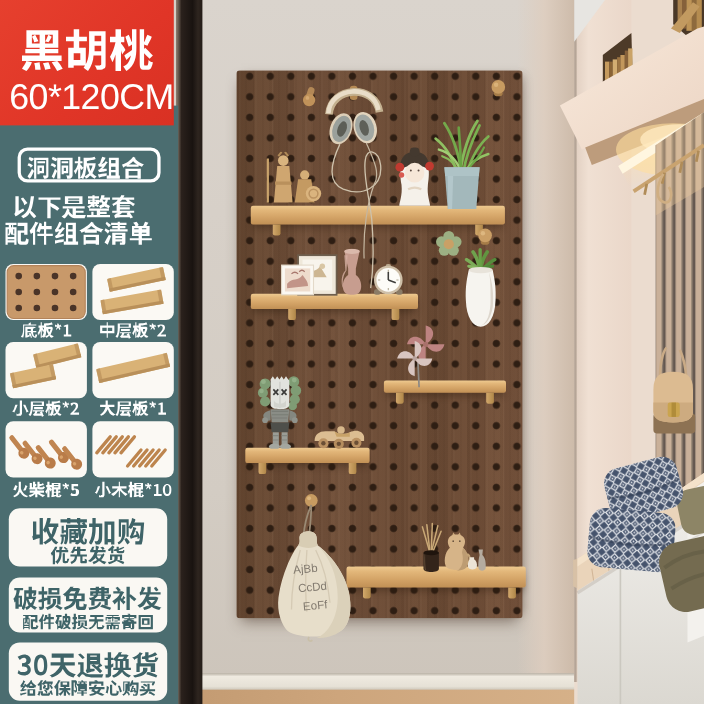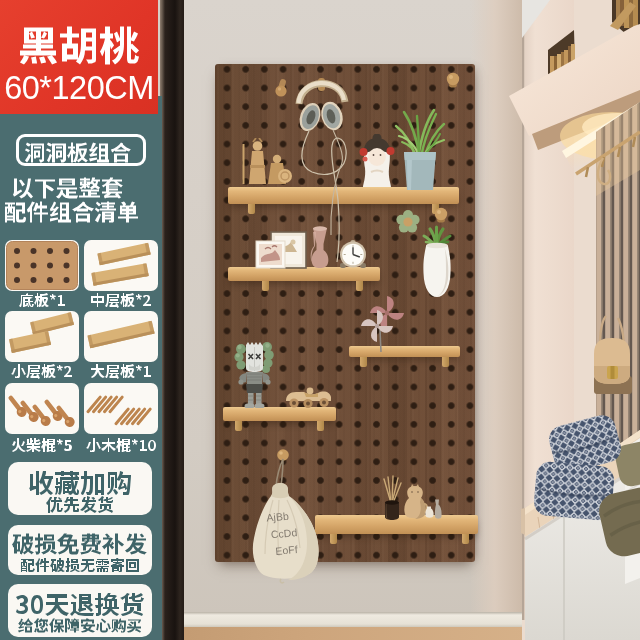--- a/index.html
+++ b/index.html
@@ -465,21 +465,21 @@
 </svg>
 
 <div class="abs" style="left:0;top:96px;width:162px;height:544px;background:#4b6d70"></div>
 
 <div class="abs" style="left:0;top:0;width:158px;height:114px;background:linear-gradient(135deg,#e6402e 0,#e03527 60%,#d93123 100%)"></div>
 
 <div class="tsvg" style="left:18px;top:20px"><svg width="122" height="51" viewBox="0 -40.5 122 51">
         <path fill="#ffffff" d="M11 -27C12 -26 13 -23 13 -22L17 -23C16 -25 15 -27 14 -29ZM26 -29C25 -27 24 -24 23 -23L26 -22C27 -23 28 -25 29 -27ZM13 -3C14 -1 14 2 14 3L19 3C19 1 18 -2 18 -4ZM21 -3C22 -1 23 2 23 3L28 2C28 1 27 -2 26 -4ZM29 -4C31 -1 33 2 34 4L39 2C38 0 36 -3 34 -5ZM6 -5C5 -2 3 0 2 2L6 4C8 2 10 -1 11 -4ZM11 -29H18V-21H11ZM23 -29H30V-21H23ZM2 -10V-5H38V-10H23V-12H35V-16H23V-17H35V-33H6V-17H18V-16H5V-12H18V-10Z M74 -28V-23H68V-28ZM63 -32V-20C63 -13 63 -5 58 1C59 2 61 3 62 4C65 0 67 -5 67 -10H74V-2C74 -1 73 -1 73 -1C72 -1 70 -1 68 -1C69 -0 70 2 70 3C73 3 75 3 76 2C78 2 78 0 78 -2V-32ZM74 -19V-14H68C68 -16 68 -17 68 -19ZM44 -17V1H49V-1H60V-17H54V-23H61V-27H54V-34H49V-27H42V-23H49V-17ZM49 -12H55V-6H49Z M87 -34V-27H82V-22H87C86 -17 84 -12 82 -9C83 -7 84 -5 84 -4C85 -5 86 -8 87 -11V4H92V-15C92 -14 93 -12 93 -11L96 -15C96 -16 93 -20 92 -21V-22H95V-27H92V-34ZM109 -34V-3C109 2 110 3 113 3C114 3 116 3 116 3C119 3 120 1 121 -4C119 -4 118 -5 117 -6C117 -2 116 -1 116 -1C115 -1 114 -1 114 -1C113 -1 113 -1 113 -3V-12C115 -10 117 -8 118 -7L121 -10C119 -12 116 -15 114 -17L113 -16V-20L116 -19C117 -21 119 -24 120 -27L116 -29C115 -27 114 -24 113 -22V-34ZM102 -34V-22C101 -24 100 -27 99 -29L96 -27C97 -24 98 -21 99 -18L102 -20V-17L102 -15C99 -13 96 -11 95 -10L97 -6L101 -10C100 -6 99 -2 94 0C95 1 96 3 97 4C105 -1 106 -9 106 -17V-34Z"></path>
       </svg></div>
 
-<div class="abs" style="left:0;top:70px;width:158px;text-align:center;color:#fff;font-size:32.5px;font-weight:400;letter-spacing:-.5px">60*120CM</div>
+<div class="abs" style="left:0;top:70px;width:158px;text-align:right;color:#fff;font-size:32.5px;font-weight:400;letter-spacing:-.5px">60*120CM</div>
 
 <div class="abs" style="left:16px;top:134px;width:124px;height:26px;border:3px solid #fff;border-radius:9px"></div>
 <div class="tsvg" style="left:24px;top:139px"><svg width="108" height="27" viewBox="0 -21.5 108 27">
         <path fill="#ffffff" d="M10 -14V-12H17V-14ZM1 -10C2 -10 4 -9 4 -8L6 -10C5 -11 3 -12 2 -12ZM1 -0 3 2C5 -0 6 -3 7 -5L5 -7C4 -4 2 -2 1 -0ZM7 -17V2H9V-15H18V-1C18 -1 18 -1 17 -1C17 -1 16 -1 15 -1C15 0 16 1 16 2C17 2 18 2 19 1C20 1 20 0 20 -1V-17ZM2 -16C3 -15 4 -14 5 -14L7 -16C6 -17 4 -17 3 -18ZM10 -10V-2H12V-3H16V-10ZM12 -8H14V-5H12Z M32 -14V-12H38V-14ZM22 -10C23 -10 25 -9 26 -8L27 -10C26 -11 25 -12 23 -12ZM23 -0 25 2C26 -0 27 -3 28 -5L26 -7C25 -4 24 -2 23 -0ZM28 -17V2H31V-15H39V-1C39 -1 39 -1 39 -1C38 -1 37 -1 36 -1C37 0 37 1 37 2C39 2 40 2 41 1C41 1 42 0 42 -1V-17ZM23 -16C24 -15 26 -14 27 -14L28 -16C27 -17 26 -17 24 -18ZM32 -10V-2H34V-3H38V-10ZM34 -8H36V-5H34Z M47 -18V-14H44V-12H47C46 -9 45 -6 43 -5C44 -4 44 -3 45 -2C45 -3 46 -5 47 -7V2H49V-8C49 -7 50 -6 50 -6L52 -8C51 -8 50 -11 49 -11V-12H51V-14H49V-18ZM55 -10C55 -7 56 -5 57 -3C56 -2 54 -1 53 -0C54 -3 54 -7 55 -10ZM62 -18C59 -17 56 -17 52 -17V-11C52 -8 52 -3 49 1C50 1 51 2 52 2C52 1 52 1 53 -0C53 0 54 1 54 2C56 1 57 0 58 -1C59 0 61 1 62 2C63 1 63 0 64 -0C62 -1 61 -2 60 -3C61 -5 63 -8 63 -12L61 -12L61 -12H55V-14C58 -15 61 -15 63 -16ZM60 -10C60 -8 59 -7 58 -5C58 -7 57 -8 57 -10Z M65 -2 66 1C68 0 71 -0 73 -1L73 -3C70 -3 67 -2 65 -2ZM75 -17V-1H73V2H85V-1H84V-17ZM77 -1V-4H81V-1ZM77 -9H81V-6H77ZM77 -12V-15H81V-12ZM66 -9C66 -9 67 -9 69 -9C68 -8 68 -8 67 -7C66 -6 66 -6 65 -6C66 -5 66 -4 66 -4C67 -4 68 -4 73 -5C73 -6 73 -7 73 -7L69 -7C71 -8 72 -11 74 -13L72 -14C71 -13 71 -12 70 -12L68 -11C70 -13 71 -15 72 -17L69 -18C68 -16 67 -13 67 -12C66 -12 66 -11 65 -11C65 -11 66 -9 66 -9Z M97 -18C95 -15 91 -12 87 -11C87 -10 88 -9 88 -8C89 -9 90 -9 91 -10V-9H102V-10C103 -10 104 -9 105 -9C106 -10 106 -11 107 -11C104 -12 101 -14 99 -16L99 -17ZM93 -11C95 -12 96 -13 97 -14C98 -13 99 -12 101 -11ZM90 -7V2H93V1H101V2H104V-7ZM93 -1V-5H101V-1Z"></path>
       </svg></div>
 
 <div class="tsvg" style="left:11px;top:174px"><svg width="112" height="28" viewBox="0 -22.5 112 28">
         <path fill="#ffffff" d="M8 -16C9 -14 11 -12 11 -10L14 -12C13 -13 12 -15 10 -17ZM17 -18C16 -9 15 -3 8 -0C9 0 10 2 10 2C13 1 15 -1 16 -3C17 -1 19 1 20 2L22 0C21 -1 19 -4 17 -5C19 -9 19 -13 20 -18ZM3 0C4 -0 5 -1 11 -5C11 -5 11 -6 10 -7L6 -5V-18H3V-5C3 -3 2 -2 2 -2C2 -2 3 -0 3 0Z M24 -17V-15H32V2H35V-9C37 -7 40 -6 41 -5L43 -7C41 -9 38 -11 35 -12L35 -11V-15H44V-17Z M51 -14H61V-12H51ZM51 -16H61V-15H51ZM48 -18V-11H64V-18ZM50 -7C49 -4 48 -1 45 0C46 1 47 2 48 2C49 1 50 -0 51 -2C53 1 55 2 60 2H66C66 1 67 -0 67 -1C65 -1 61 -1 60 -1C59 -1 58 -1 58 -1V-3H65V-5H58V-7H66V-9H46V-7H55V-1C54 -2 53 -3 52 -4C52 -5 52 -6 52 -6Z M72 -4V-1H68V1H89V-1H80V-2H86V-4H80V-5H88V-7H70V-5H77V-1H74V-4ZM81 -19C81 -17 80 -15 79 -14V-15H75V-16H79V-18H75V-19H73V-18H69V-16H73V-15H69V-11H72C71 -10 69 -9 68 -9C69 -9 69 -8 70 -7C71 -8 72 -9 73 -9V-8H75V-10C76 -9 77 -9 78 -8L79 -10C78 -10 77 -11 77 -11H79V-13C79 -13 80 -12 80 -12C80 -12 81 -13 81 -13C81 -12 82 -12 82 -11C81 -10 80 -10 79 -9C79 -9 80 -8 80 -7C82 -8 83 -8 84 -9C85 -8 86 -8 88 -7C88 -8 89 -9 89 -9C88 -10 87 -10 86 -11C86 -12 87 -13 87 -15H89V-17H83C84 -17 84 -18 84 -19ZM71 -14H73V-13H71ZM75 -14H76V-13H75ZM75 -11H76L75 -10ZM85 -15C85 -14 84 -13 84 -13C83 -13 83 -14 82 -15Z M103 -15C104 -14 104 -14 105 -13H98C99 -14 99 -14 100 -15ZM94 2H94C95 1 96 1 107 1C107 1 107 2 108 2L110 1C109 -0 108 -2 107 -3H111V-5H98V-6H107V-8H98V-9H107V-10H98V-11H107V-11C108 -11 109 -10 110 -9C111 -10 111 -11 112 -11C110 -12 108 -13 106 -15H111V-17H101C102 -18 102 -18 102 -19L99 -19C99 -18 99 -18 98 -17H91V-15H96C95 -13 93 -12 91 -11C91 -11 92 -10 92 -9C93 -10 94 -10 95 -11V-5H91V-3H96C95 -2 95 -2 94 -2C94 -1 93 -1 93 -1C93 -0 93 1 94 2ZM104 -2 105 -1 97 -1C98 -1 99 -2 100 -3H105Z"></path>
       </svg></div>
 

